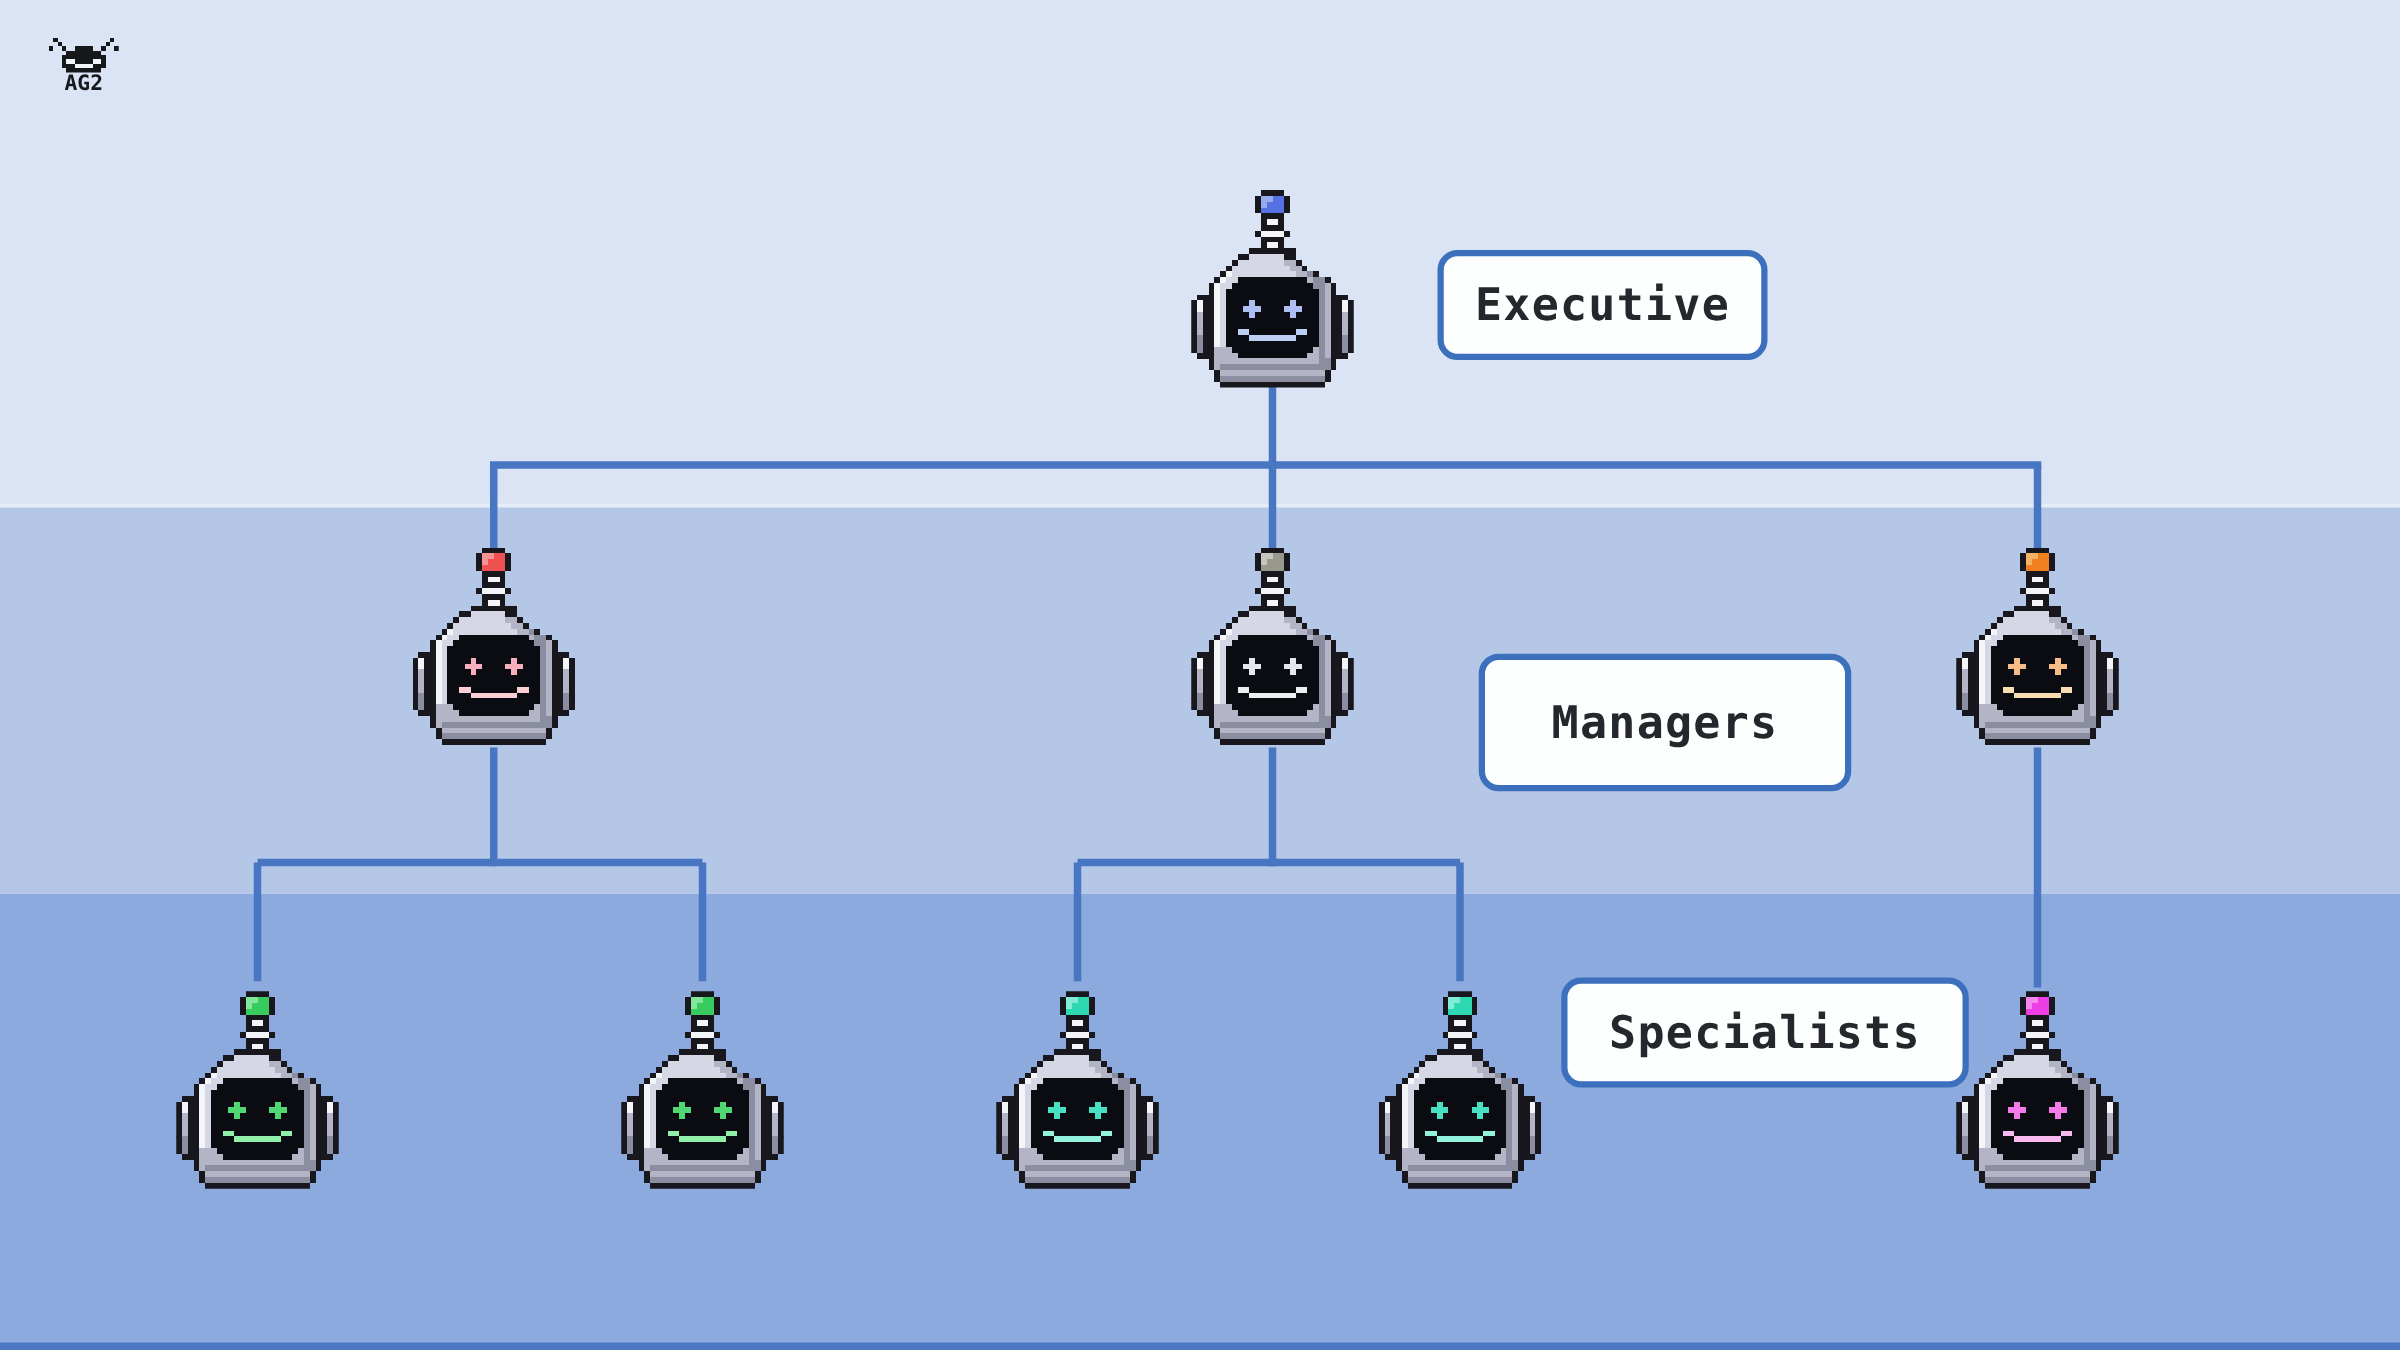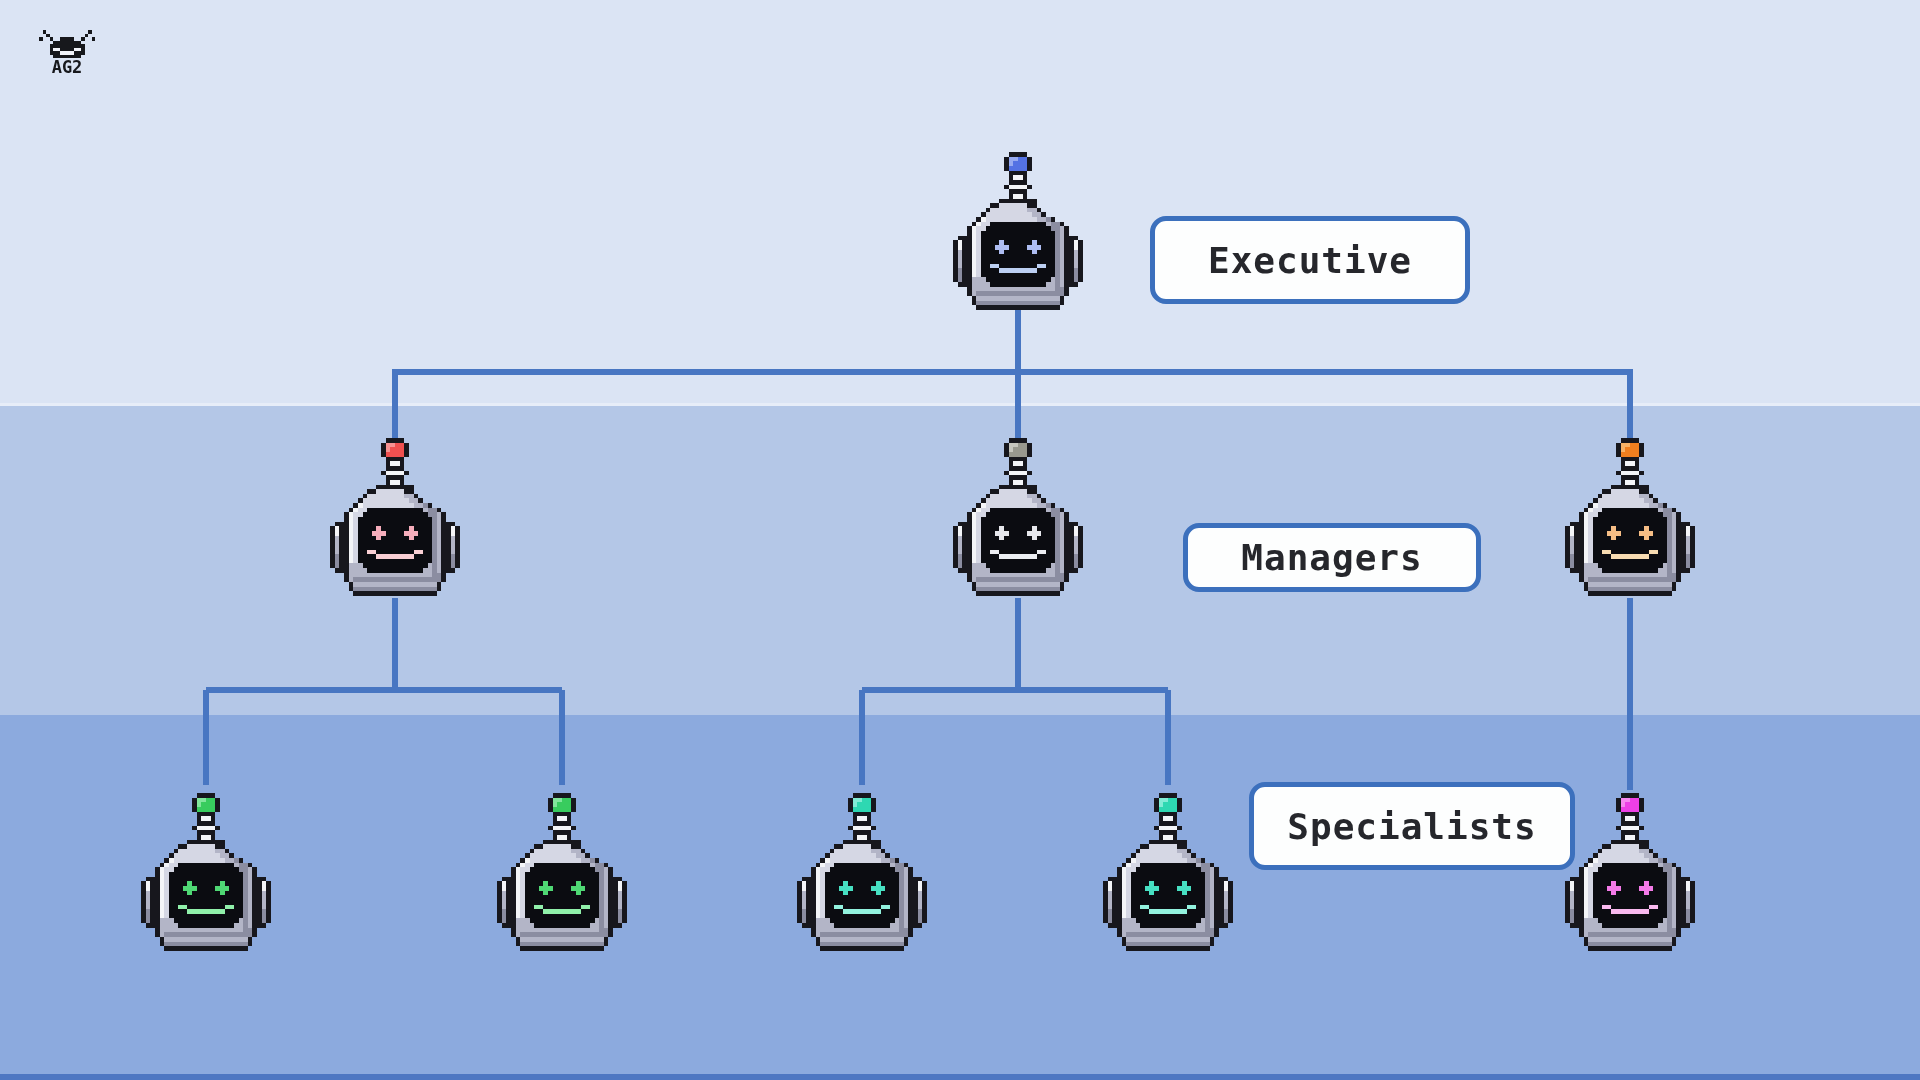--- a/index.html
+++ b/index.html
@@ -12,22 +12,22 @@
   #band-mid{top:406px;height:309px;}
   #band-bottom{top:715px;height:365px;}
   #footer-strip{position:absolute;left:0;top:1074px;width:1920px;height:6px;}
   .connectors{position:absolute;left:0;top:0;width:1920px;height:1080px;}
   .connectors path{fill:none;stroke-width:6px;}
   .robot{position:absolute;width:130px;height:158px;}
   .robot svg{display:block;width:130px;height:158px;}
   .tier-label{position:absolute;display:flex;align-items:center;justify-content:center;
       background:#fdfefe;border:5px solid #3c70bd;border-radius:16px;box-sizing:border-box;
       font-weight:bold;font-size:36px;color:#26272c;letter-spacing:1px;}
-  #label-executive{left:1150px;top:216px;width:320px;height:88px;}
-  #label-managers{left:1183px;top:523px;width:298px;height:69px;}
+  #label-executive{left:1150px;top:200px;width:264px;height:88px;}
+  #label-managers{left:1183px;top:523px;width:298px;height:110px;}
   #label-specialists{left:1249px;top:782px;width:326px;height:88px;}
   .page-title{position:absolute;left:100px;top:38px;font-weight:bold;font-size:45px;
       letter-spacing:0px;color:#15161a;white-space:nowrap;}
   .logo{position:absolute;left:36px;top:30px;width:62px;text-align:center;}
   .logo svg{display:block;width:56px;height:28px;margin:0 auto;}
   .logo-text{font-weight:bold;font-size:17px;color:#17181c;letter-spacing:0px;line-height:18px;}
 </style>
 </head>
 <body>
 

